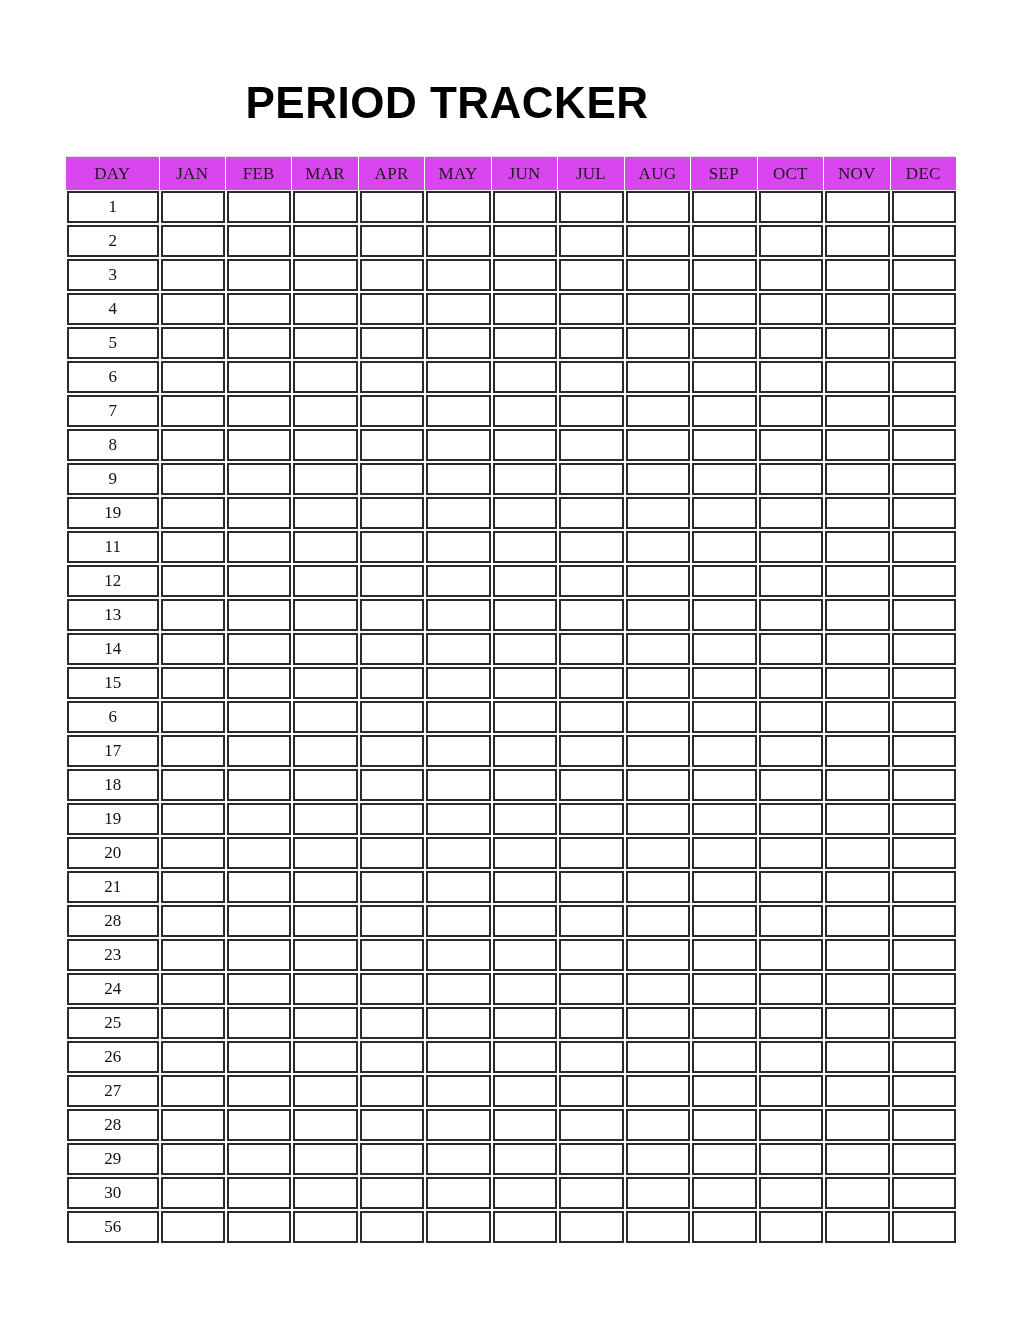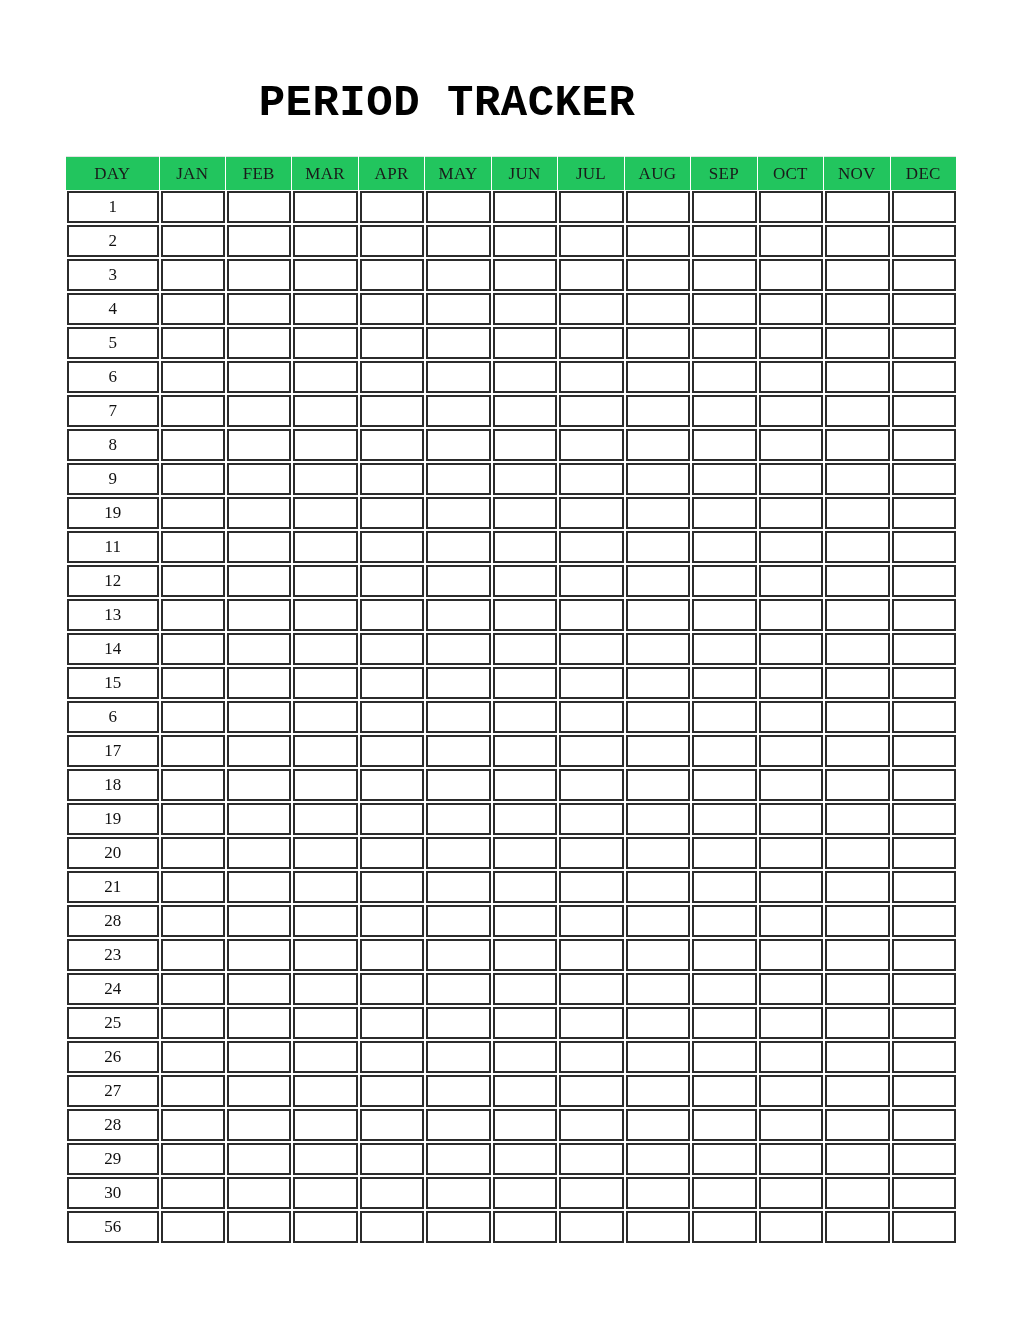--- a/index.html
+++ b/index.html
@@ -2,33 +2,33 @@
 <html><head>
   <meta charset="utf-8">
   <style>
     html, body { margin: 0; padding: 0; background: #ffffff; }
     body {
       width: 1024px; height: 1326px; position: relative; overflow: hidden;
       font-family: "DejaVu Serif", "Liberation Serif", serif; color: #111;
     }
     .title {
       position: absolute; left: 0; width: 894px; top: 78px;
-      text-align: center; font-family: Liberation Mono, monospace;
+      text-align: center; font-family: Liberation Sans, sans-serif;
       font-weight: bold; font-size: 44px; letter-spacing: 0.5px; color: #000;
       line-height: 50px;
     }
     .grid {
       position: absolute; left: 66px; top: 156px; width: 891px;
       display: grid;
       grid-template-columns: 93.5px repeat(12, 1fr);
       grid-template-rows: 34px repeat(31, 34px);
       column-gap: 0; row-gap: 0;
     }
     .hcell {
-      background: #22c55e; margin: 0 1px 0 0;
+      background: #d946ef; margin: 0 1px 0 0;
       display: flex; align-items: center; justify-content: center;
       font-family: "Liberation Serif", "DejaVu Serif", serif;
       font-size: 17px; color: #1a1a1a; letter-spacing: 0.3px;
       border-top: 1px solid #e2e2e2;
     }
     .cell {
       margin: 1px 1px 1px 1px;
       border: 2px solid #2b2b2b;
       background: #fff;
       display: flex; align-items: center; justify-content: center;

